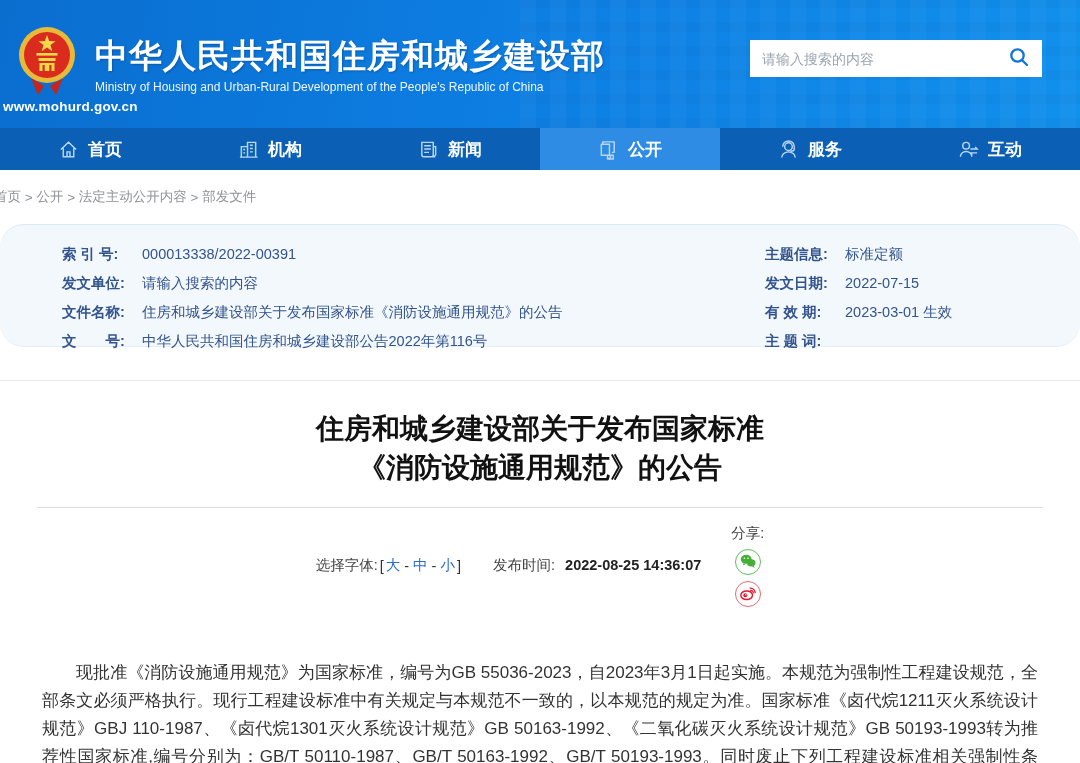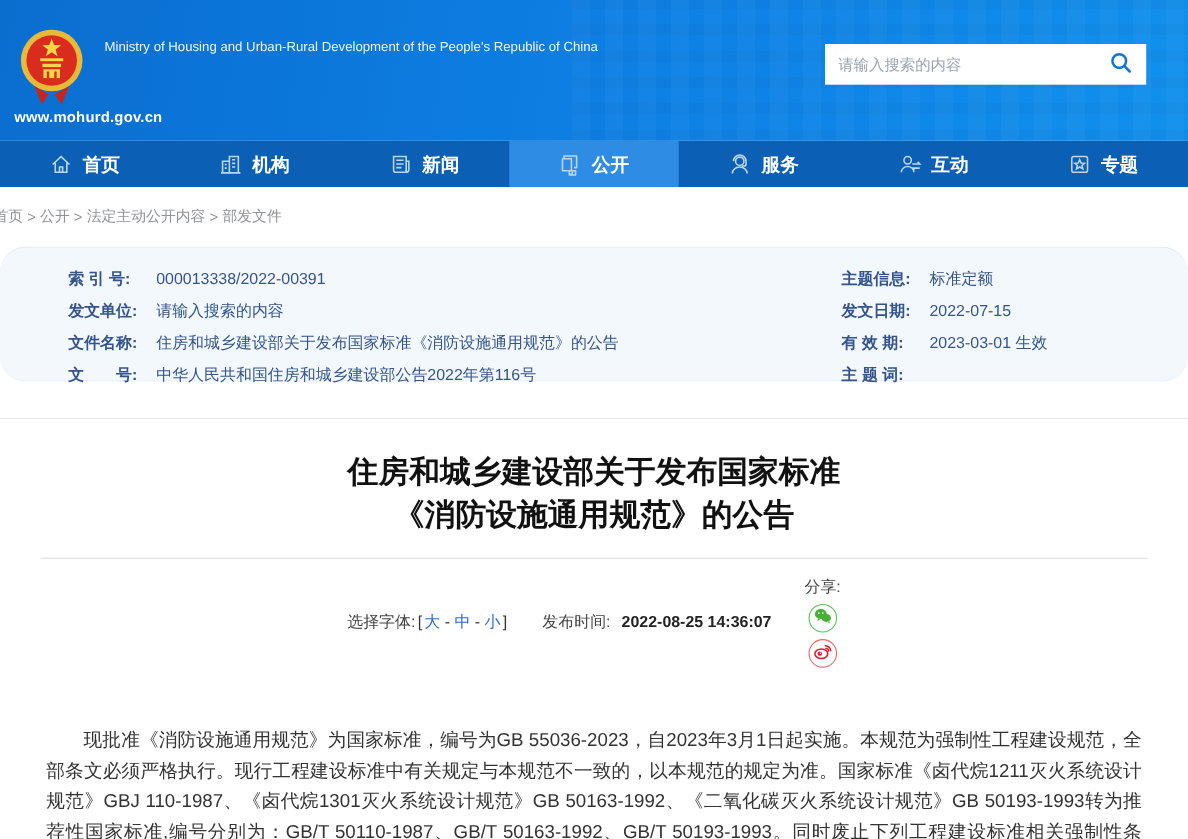--- a/index.html
+++ b/index.html
@@ -7,21 +7,21 @@
     font-family:"Liberation Sans","DejaVu Sans",sans-serif; }
 
   
   .site-header { position:relative; height:128px;
     background:linear-gradient(100deg,#0a6ecf 0%,#0d7de2 45%,#1190ec 100%); }
   .bldg-pattern { position:absolute; right:0; top:0; width:560px; height:128px; opacity:.5;
     background:
       repeating-linear-gradient(90deg, rgba(255,255,255,.06) 0 16px, rgba(0,0,0,0) 16px 30px),
       repeating-linear-gradient(0deg, rgba(30,70,140,.10) 0 10px, rgba(0,0,0,0) 10px 24px); }
   .emblem { position:absolute; left:18px; top:24px; }
-  .site-url { position:absolute; left:13px; top:99px; color:#fff; font-weight:bold;
+  .site-url { position:absolute; left:3px; top:99px; color:#fff; font-weight:bold;
     font-size:13.5px; letter-spacing:.2px; }
   .site-title { position:absolute; left:95px; top:34px; color:#fff; }
   .site-title .cn { font-size:33px; font-weight:bold; letter-spacing:1px;
     text-shadow:1px 1px 2px rgba(0,40,90,.35); }
   .site-title .en { display:block; margin-top:1px; font-size:12px; color:#eef6ff; }
   .search-box { position:absolute; left:750px; top:40px; width:292px; height:37px;
     background:#fff; display:flex; align-items:center; padding:0 12px; }
   .search-input { flex:1; border:none; outline:none; font-size:14px; color:#333;
     font-family:inherit; background:transparent; }
   .search-input::placeholder { color:#9aa5b1; }
@@ -86,20 +86,21 @@
       <polygon points="29,11 31.2,17 37.5,17.2 32.5,21 34.3,27.2 29,23.6 23.7,27.2 25.5,21 20.5,17.2 26.8,17" fill="#f7d648"></polygon>
       <rect x="18.5" y="29" width="21" height="2.6" fill="#f7d648"></rect>
       <rect x="20.5" y="34" width="17" height="3" fill="#f7d648"></rect>
       <rect x="21.5" y="39" width="15" height="8" fill="#f7d648"></rect>
       <rect x="24.5" y="41" width="2.2" height="6" fill="#d92c1e"></rect>
       <rect x="31.3" y="41" width="2.2" height="6" fill="#d92c1e"></rect>
     </svg>
   </div>
   <div class="site-url">www.mohurd.gov.cn</div>
   <div class="site-title">
+    <span class="cn">中华人民共和国住房和城乡建设部</span>
     <span class="en">Ministry of Housing and Urban-Rural Development of the People's Republic of China</span>
   </div>
   <div class="search-box">
     <input class="search-input" placeholder="请输入搜索的内容" style="">
     <button class="search-btn">
       <span>
         <svg width="22" height="22" viewBox="0 0 22 22" fill="none" stroke="#1273d8" stroke-width="2.3">
           <circle cx="9.5" cy="9.5" r="6.2"></circle>
             <line x1="14.2" y1="14.2" x2="19" y2="19" stroke-linecap="round"></line>
         </svg>
@@ -151,29 +152,20 @@
     <span class="nav-label">服务</span>
   </div>
   <div class="nav-item">
     <span class="nav-ico">
       <svg width="21" height="21" viewBox="0 0 22 22">
           <circle cx="8.5" cy="7" r="3.5"></circle>
           <path d="M2.5 18.5 a6 5.5 0 0 1 12 0 M13 10.5 h7 l-2 -2 M20 14.5 h-7 l2 2"></path>
         </svg>
     </span>
     <span class="nav-label">互动</span>
-  </div>
-  <div class="nav-item">
-    <span class="nav-ico">
-      <svg width="21" height="21" viewBox="0 0 22 22">
-          <rect x="3.5" y="3.5" width="15" height="15" rx="2"></rect>
-          <path d="M11 6.5 L12.4 9.6 L15.6 9.9 L13.2 12 L14 15.2 L11 13.4 L8 15.2 L8.8 12 L6.4 9.9 L9.6 9.6 Z"></path>
-        </svg>
-    </span>
-    <span class="nav-label">专题</span>
   </div>
 </nav>
 
 <div class="breadcrumb">
   <span class="crumb">首页</span>
   <span class="crumb-sep"> &gt; </span>
   <span class="crumb">公开</span>
   <span class="crumb-sep"> &gt; </span>
   <span class="crumb">法定主动公开内容</span>
   <span class="crumb-sep"> &gt; </span>

